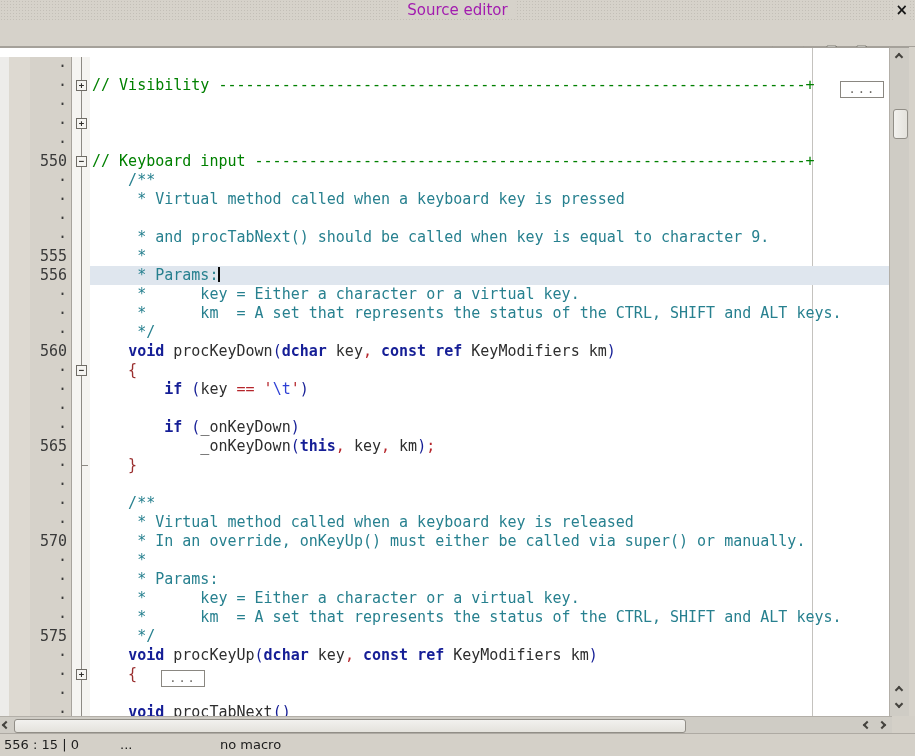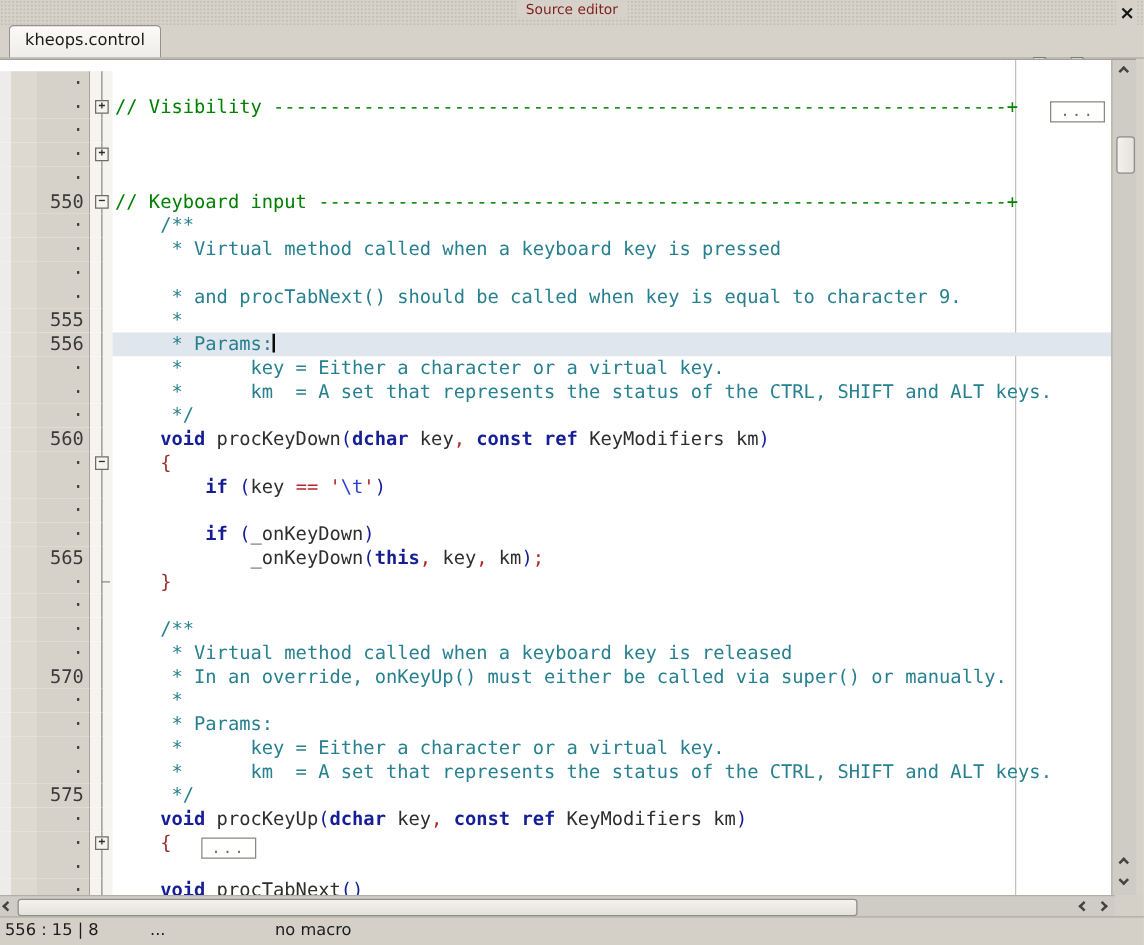--- a/index.html
+++ b/index.html
@@ -11,21 +11,21 @@
   }
   
   .titlebar{
     position:absolute;left:0;top:0;width:915px;height:20px;
     background-color:#d6d2ca;
     background-image:radial-gradient(#c3bfb7 28%,transparent 32%);
     background-size:3px 3px;
   }
   .title-text{
     position:absolute;left:50%;top:1px;transform:translateX(-50%);
-    background:#d6d2ca;padding:0 8px;font-size:11px;color:#7f1d1d;white-space:nowrap;
+    background:#d6d2ca;padding:0 8px;font-size:15px;color:#a21caf;white-space:nowrap;
   }
   .close-x{
     position:absolute;right:5px;top:0px;background:#d6d2ca;padding:0 2px;
     font-weight:bold;font-size:15px;color:#161616;cursor:default;line-height:20px;
   }
   
   .tabbar{
     position:absolute;left:0;top:20px;width:915px;height:27px;
     background:#d6d2ca;border-bottom:1px solid #a5a19a;box-sizing:border-box;
   }
@@ -120,21 +120,20 @@
 </style>
 </head>
 <body>
 
 <div class="titlebar">
   <span class="title-text">Source editor</span>
   <span class="close-x">×</span>
 </div>
 
 <div class="tabbar">
-  <div class="tab">kheops.control</div>
 
   <svg class="tool-icon" style="left:762px" viewBox="0 0 22 18">
     <path d="M10 2 L2 9 L10 16 L10 12 L20 12 L20 6 L10 6 Z" fill="#a6a29a" stroke="#57544e" stroke-width="1.2"></path>
   </svg>
   <svg class="tool-icon" style="left:792px" viewBox="0 0 22 18">
     <path d="M12 2 L20 9 L12 16 L12 12 L2 12 L2 6 L12 6 Z" fill="#a6a29a" stroke="#57544e" stroke-width="1.2"></path>
   </svg>
   <svg class="tool-icon" style="left:824px;width:20px" viewBox="0 0 20 20">
     <path d="M3 1 H12 L16 5 V18 H3 Z" fill="#fdfdfb" stroke="#7d7a73"></path>
     <path d="M12 1 L12 5 H16" fill="none" stroke="#7d7a73"></path>
@@ -352,16 +351,16 @@
 
 <div class="hsb">
   <div class="chev left" style="left:3px;top:5px"></div>
   <div class="thumb"></div>
   <div class="chev left" style="left:864px;top:5px"></div>
   <div class="chev right" style="left:879px;top:5px"></div>
 </div>
 <div class="corner-fill"></div>
 
 <div class="statusbar">
-  <span class="st-caret">556 : 15 | 8</span>
+  <span class="st-caret">556 : 15 | 0</span>
   <span class="st-dots">...</span>
   <span class="st-macro">no macro</span>
 </div>
 
 </body></html>

